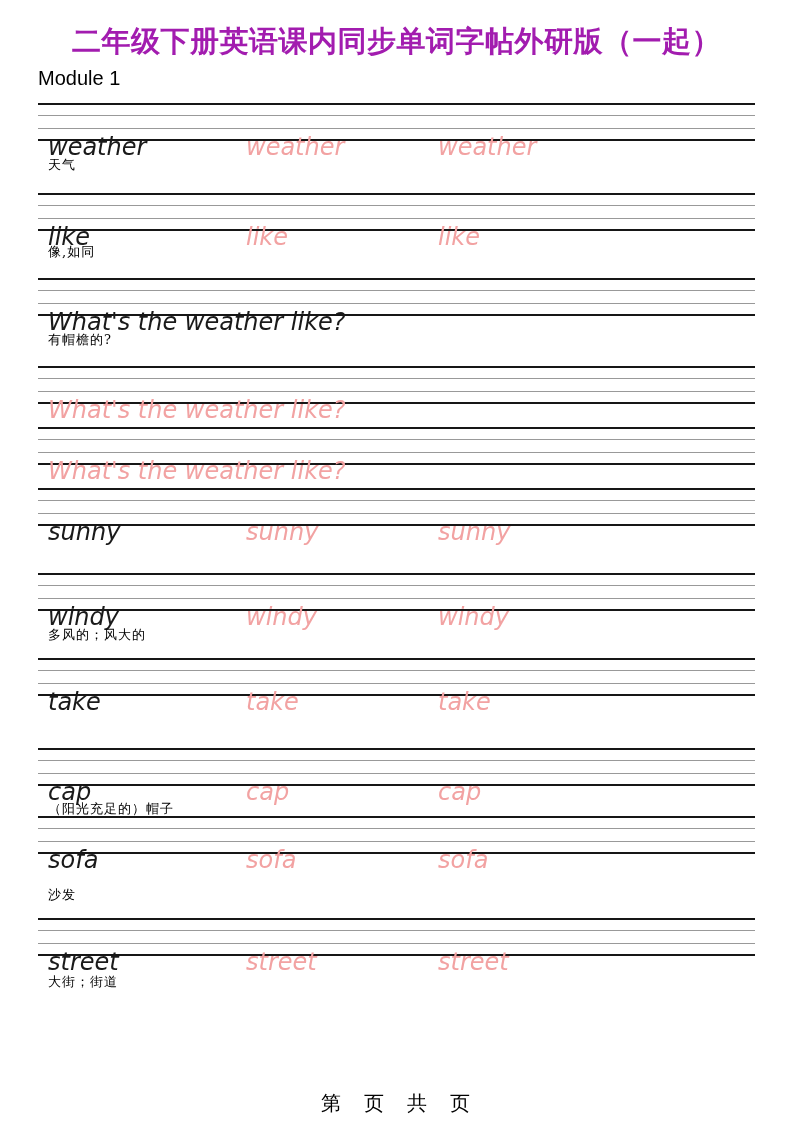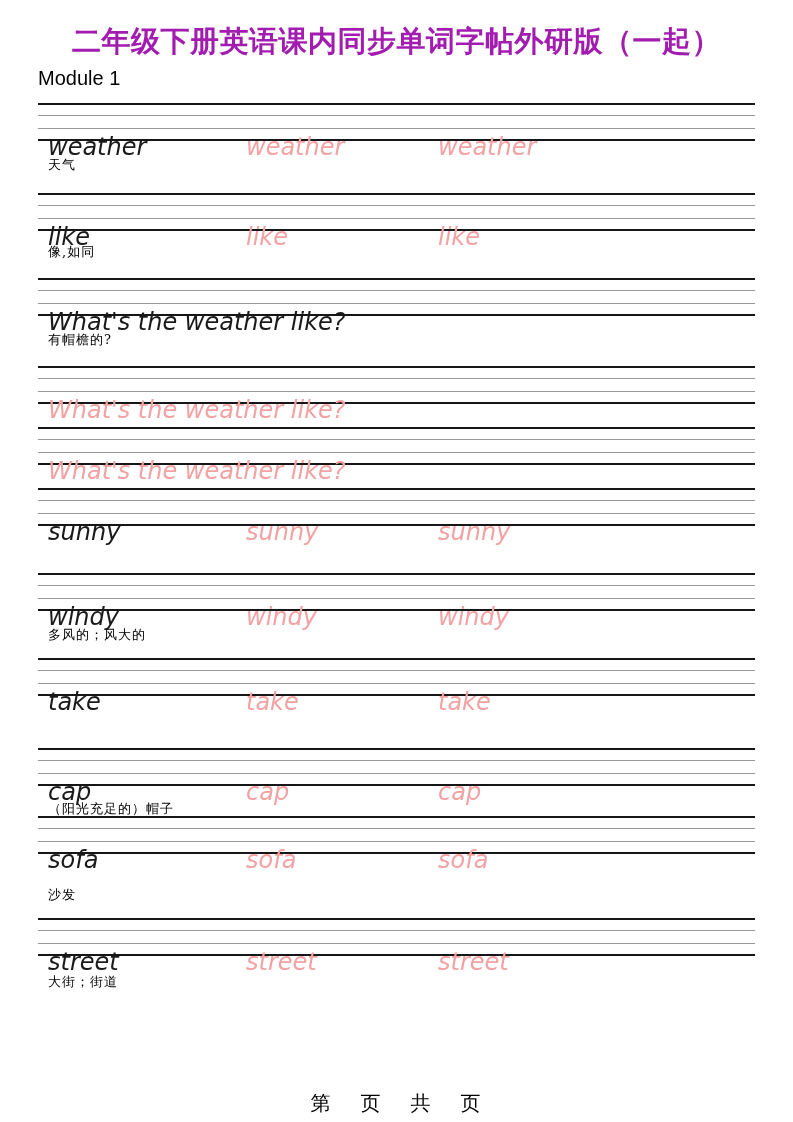--- a/index.html
+++ b/index.html
@@ -41,21 +41,21 @@
   .word.trace.solo { left:10px; }
   .meaning {
     position:absolute; left:48px;
     font-size:13px; color:#000000; letter-spacing:1px; white-space:nowrap;
     font-family:"DejaVu Serif", "Liberation Serif", serif;
   }
   .page-footer {
     position:absolute; top:1090px; left:0; width:100%;
     text-align:center; font-size:20px; color:#000000;
     word-spacing:14px; letter-spacing:2px;
-    font-family:Liberation Mono, monospace;
+    font-family:Liberation Serif, serif;
   }
 </style>
 </head>
 <body>
 
 <div class="page">
 
   <div class="page-title">二年级下册英语课内同步单词字帖外研版（一起）</div>
   <div class="module-label">Module 1</div>
 

